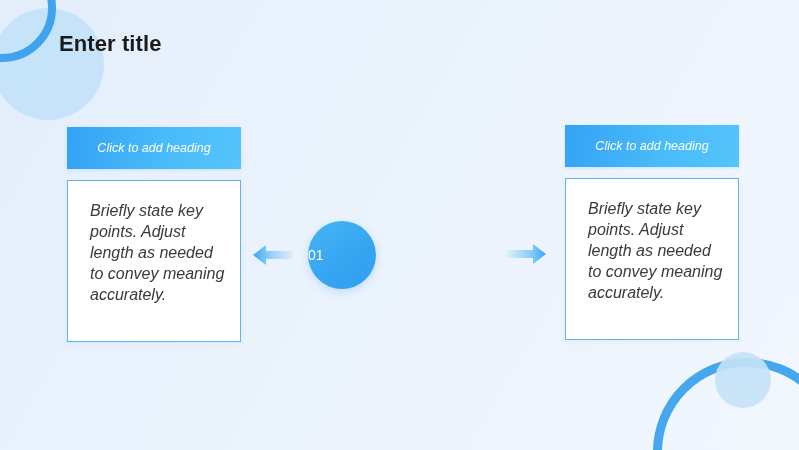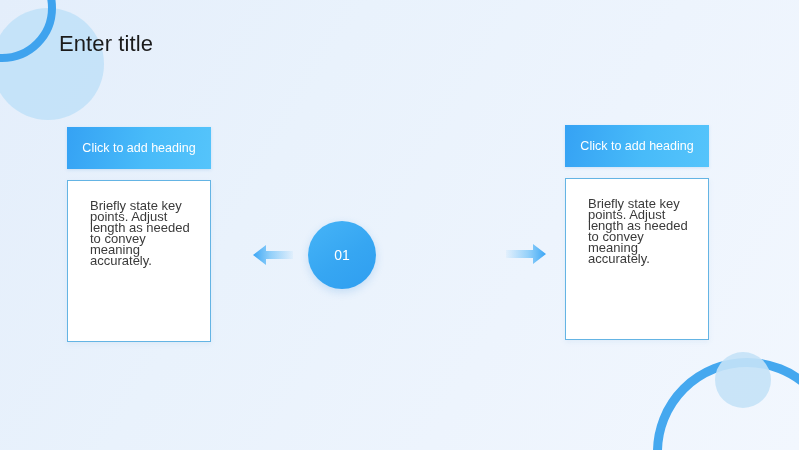--- a/index.html
+++ b/index.html
@@ -66,24 +66,25 @@
 
   
   #page-title {
     position: absolute;
     left: 59px;
     top: 31px;
     font-size: 22px;
     color: #1b1b1b;
     letter-spacing: 0.1px;
     white-space: nowrap;
+    font-weight: bold;
   }
 
   
-  .card { position: absolute; width: 144px; }
+  .card { position: absolute; width: 174px; font-style: italic; }
   #card-left  { left: 67px;  top: 127px; }
   #card-right { left: 565px; top: 125px; }
 
   .card-heading {
     height: 42px;
     line-height: 42px;
     text-align: center;
     color: #ffffff;
     font-size: 12.5px;
     background: linear-gradient(100deg, #35a2f4 0%, #48bbf9 55%, #55c4fb 100%);
@@ -96,36 +97,35 @@
     margin-top: 11px;
     height: 162px;
     background: #ffffff;
     border: 1px solid #64b4e4;
     box-sizing: border-box;
     padding: 19px 12px 0 22px;
     box-shadow: 0 2px 5px rgba(120,170,215,0.12);
   }
 
   .card-body-text {
-    font-size: 13px;
-    line-height: 11px;
+    font-size: 16px;
+    line-height: 21px;
     color: #3a3a3a;
   }
 
   
   .num-circle {
     position: absolute;
     width: 68px;
     height: 68px;
     border-radius: 50%;
     background: linear-gradient(145deg, #46b4f7 0%, #36a6f2 55%, #2f9ef0 100%);
     color: #ffffff;
     font-size: 14px;
     line-height: 68px;
-    text-align: center;
     box-shadow: 0 3px 8px rgba(55,140,220,0.22);
   }
   #circle-01 { left: 308px; top: 221px; }
   #circle-02 { left: 430px; top: 220px; }
 
   
   .arrow { position: absolute; width: 40px; height: 22px; }
   #arrow-left  { left: 253px; top: 244px; }
   #arrow-right { left: 506px; top: 243px; }
 </style>

